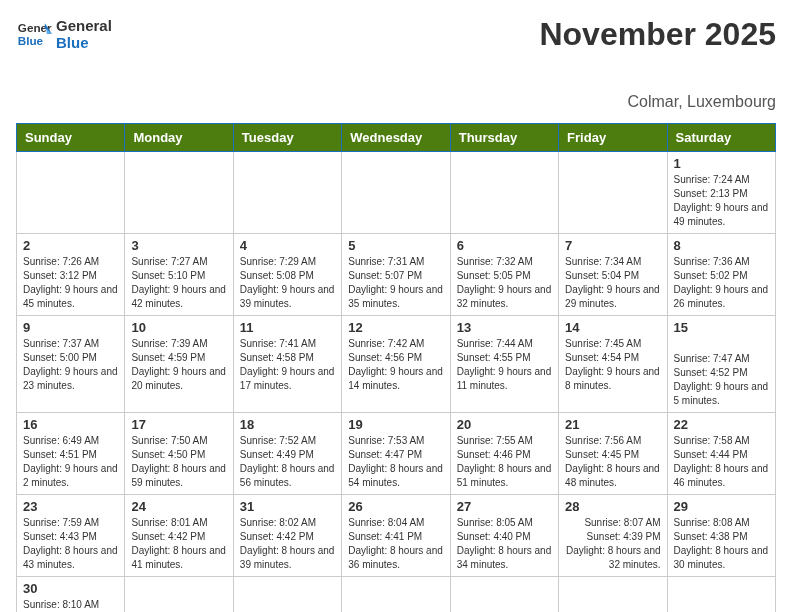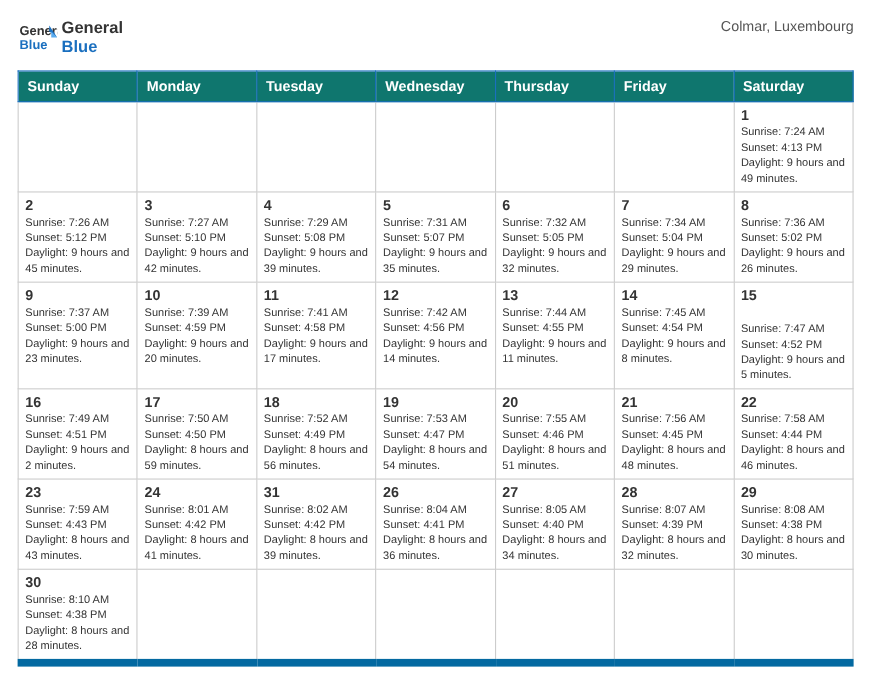--- a/index.html
+++ b/index.html
@@ -27,30 +27,31 @@
     }
     .title-area {
       text-align: right;
     }
     .month-title {
       font-size: 32px;
       font-weight: bold;
       color: #333;
     }
     .location {
-      font-size: 13px;
+      font-size: 16px;
       color: #555;
+      margin-top: 40px;
     }
     .calendar {
       width: 100%;
       border-collapse: collapse;
       border: 1px solid #ccc;
     }
     .calendar th {
-      background-color: #0f766e;
+      background-color: #4d7c0f;
       color: #fff;
       text-align: left;
       padding: 6px 8px;
       font-size: 13px;
       font-weight: bold;
       border: 1px solid #1a6fbf;
     }
     .calendar td {
       vertical-align: top;
       padding: 4px 6px;
@@ -89,20 +90,21 @@
       <text x="2" y="32" font-size="13" font-weight="bold" fill="#1a6fbf" font-family="Arial">Blue</text>
       <polygon points="32,8 40,20 32,14" fill="#1a6fbf"></polygon>
       <polygon points="34,14 40,20 34,20" fill="#5aabee"></polygon>
     </svg>
     <div>
       <div style="font-size:15px;font-weight:bold;color:#333;">General</div>
       <div style="font-size:15px;font-weight:bold;color:#1a6fbf;">Blue</div>
     </div>
   </div>
   <div class="title-area">
+    <div class="month-title">November 2025</div>
     <div class="location">Colmar, Luxembourg</div>
   </div>
 </div>
 
 <table class="calendar">
   <thead>
     <tr>
     <th>Sunday</th>
         <th>Monday</th>
         <th>Tuesday</th>
@@ -116,29 +118,29 @@
   <tr>
         <td class="empty-cell"></td>
         <td class="empty-cell"></td>
         <td class="empty-cell"></td>
         <td class="empty-cell"></td>
         <td class="empty-cell"></td>
         <td class="empty-cell"></td>
         <td>
           <span class="day-number">1</span>
           <div class="day-info" style="white-space: pre-line;">Sunrise: 7:24 AM
-Sunset: 4:13 PM
+Sunset: 2:13 PM
 Daylight: 9 hours and 49 minutes.</div>
         </td>
       </tr>
       <tr>
         <td>
           <span class="day-number">2</span>
           <div class="day-info" style="white-space: pre-line;">Sunrise: 7:26 AM
-Sunset: 5:12 PM
+Sunset: 3:12 PM
 Daylight: 9 hours and 45 minutes.</div>
         </td>
         <td>
           <span class="day-number">3</span>
           <div class="day-info" style="white-space: pre-line;">Sunrise: 7:27 AM
 Sunset: 5:10 PM
 Daylight: 9 hours and 42 minutes.</div>
         </td>
         <td>
           <span class="day-number">4</span>
@@ -211,21 +213,21 @@
         <td>
           <span class="day-number">15</span>
           <div class="day-info" style="white-space: pre-line; margin-top: 17px;">Sunrise: 7:47 AM
 Sunset: 4:52 PM
 Daylight: 9 hours and 5 minutes.</div>
         </td>
       </tr>
       <tr>
         <td>
           <span class="day-number">16</span>
-          <div class="day-info" style="white-space: pre-line;">Sunrise: 7:49 AM
+          <div class="day-info" style="white-space: pre-line;">Sunrise: 6:49 AM
 Sunset: 4:51 PM
 Daylight: 9 hours and 2 minutes.</div>
         </td>
         <td>
           <span class="day-number">17</span>
           <div class="day-info" style="white-space: pre-line;">Sunrise: 7:50 AM
 Sunset: 4:50 PM
 Daylight: 8 hours and 59 minutes.</div>
         </td>
         <td>
@@ -285,21 +287,21 @@
 Daylight: 8 hours and 36 minutes.</div>
         </td>
         <td>
           <span class="day-number">27</span>
           <div class="day-info" style="white-space: pre-line;">Sunrise: 8:05 AM
 Sunset: 4:40 PM
 Daylight: 8 hours and 34 minutes.</div>
         </td>
         <td>
           <span class="day-number">28</span>
-          <div class="day-info" style="white-space: pre-line;">Sunrise: 8:07 AM
+          <div class="day-info" style="white-space: pre-line; text-align: right;">Sunrise: 8:07 AM
 Sunset: 4:39 PM
 Daylight: 8 hours and 32 minutes.</div>
         </td>
         <td>
           <span class="day-number">29</span>
           <div class="day-info" style="white-space: pre-line;">Sunrise: 8:08 AM
 Sunset: 4:38 PM
 Daylight: 8 hours and 30 minutes.</div>
         </td>
       </tr>

